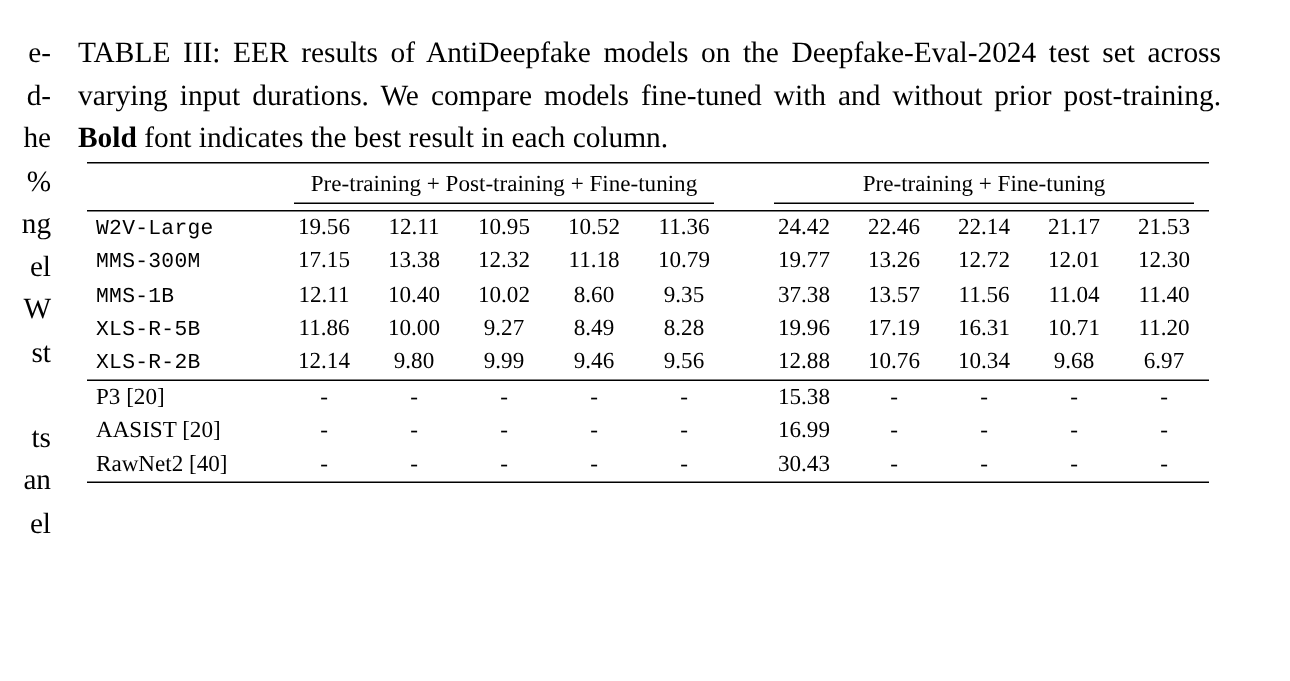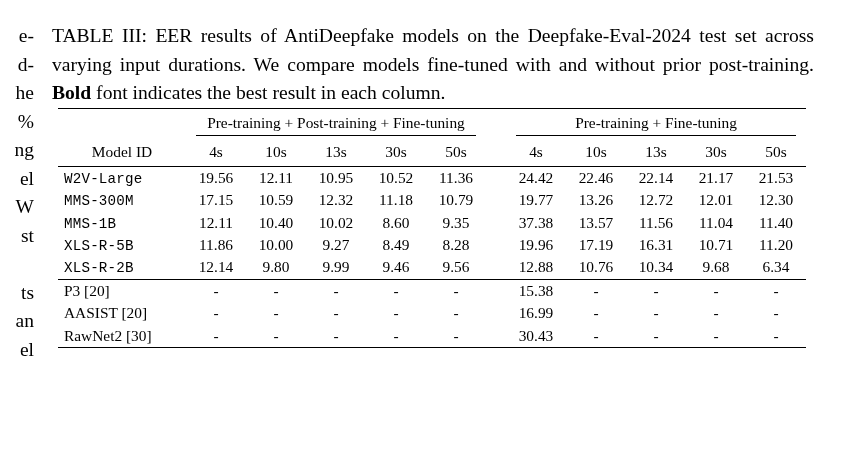--- a/index.html
+++ b/index.html
@@ -144,34 +144,20 @@
           <span class="glabel">Pre-training + Post-training + Fine-tuning</span>
           <span class="group-rule"></span>
         </td>
         <td></td>
         <td colspan="5" class="group-cell">
           <span class="glabel">Pre-training + Fine-tuning</span>
           <span class="group-rule"></span>
         </td>
       </tr>
 
-      <tr class="colhdr">
-        <td class="modelhdr">Model ID</td>
-        <td>4s</td>
-        <td>10s</td>
-        <td>13s</td>
-        <td>30s</td>
-        <td>50s</td>
-        <td class="gap-col"></td>
-        <td>4s</td>
-        <td>10s</td>
-        <td>13s</td>
-        <td>30s</td>
-        <td>50s</td>
-      </tr>
 
       <tr class="rule-mid">
           <td colspan="12"></td>
         </tr>
 
     <tr class="datarow">
           <td class="model">W2V-Large</td>
           <td>19.56</td>
           <td>12.11</td>
           <td>10.95</td>
@@ -180,21 +166,21 @@
           <td class="gap-col"></td>
           <td>24.42</td>
           <td>22.46</td>
           <td>22.14</td>
           <td>21.17</td>
           <td>21.53</td>
         </tr>
         <tr class="datarow">
           <td class="model">MMS-300M</td>
           <td>17.15</td>
-          <td>10.59</td>
+          <td>13.38</td>
           <td>12.32</td>
           <td>11.18</td>
           <td>10.79</td>
           <td class="gap-col"></td>
           <td>19.77</td>
           <td>13.26</td>
           <td>12.72</td>
           <td>12.01</td>
           <td>12.30</td>
         </tr>
@@ -231,21 +217,21 @@
           <td>12.14</td>
           <td class="b">9.80</td>
           <td>9.99</td>
           <td>9.46</td>
           <td>9.56</td>
           <td class="gap-col"></td>
           <td class="b">12.88</td>
           <td class="b">10.76</td>
           <td class="b">10.34</td>
           <td class="b">9.68</td>
-          <td class="b">6.34</td>
+          <td class="b">6.97</td>
         </tr>
         <tr class="rule-mid">
           <td colspan="12"></td>
         </tr>
         <tr class="datarow">
           <td class="model serif">P3 [20]</td>
           <td>-</td>
           <td>-</td>
           <td>-</td>
           <td>-</td>
@@ -265,21 +251,21 @@
           <td>-</td>
           <td>-</td>
           <td class="gap-col"></td>
           <td>16.99</td>
           <td>-</td>
           <td>-</td>
           <td>-</td>
           <td>-</td>
         </tr>
         <tr class="datarow">
-          <td class="model serif">RawNet2 [30]</td>
+          <td class="model serif">RawNet2 [40]</td>
           <td>-</td>
           <td>-</td>
           <td>-</td>
           <td>-</td>
           <td>-</td>
           <td class="gap-col"></td>
           <td>30.43</td>
           <td>-</td>
           <td>-</td>
           <td>-</td>

